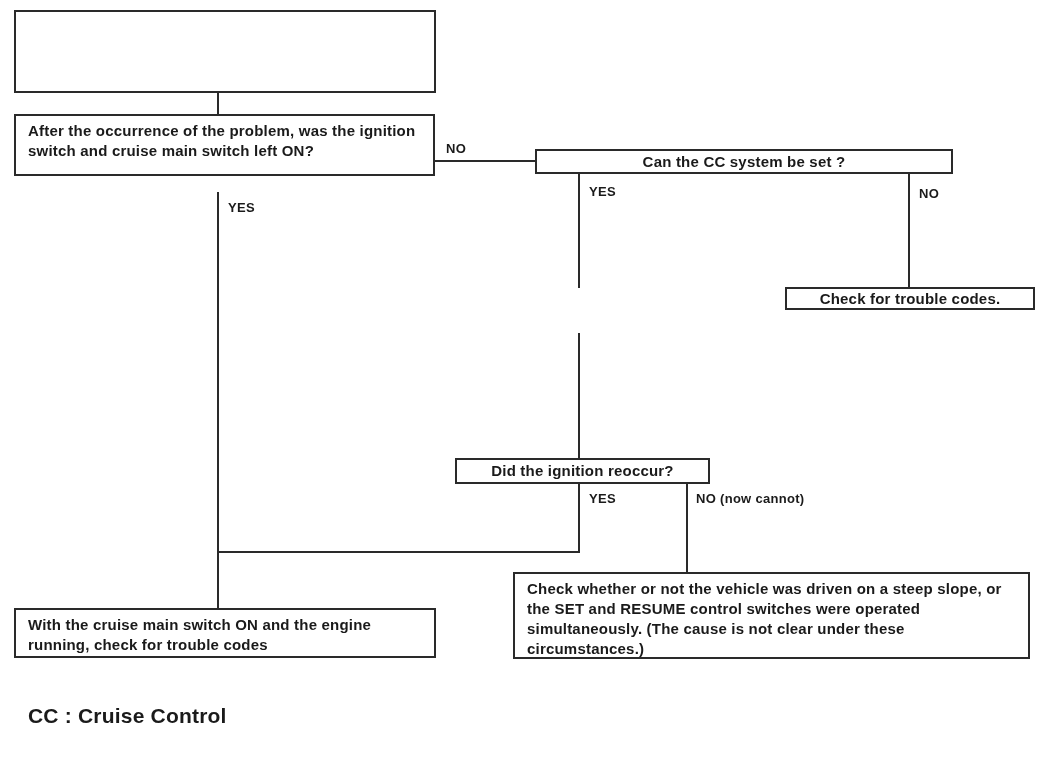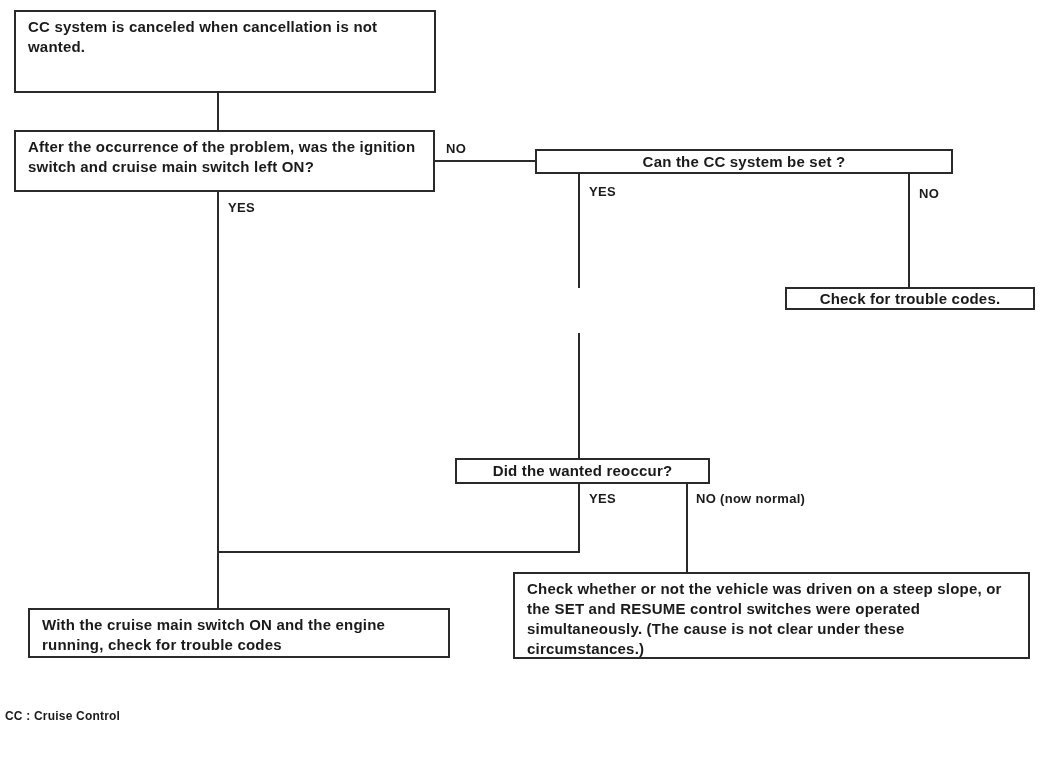--- a/index.html
+++ b/index.html
@@ -34,41 +34,40 @@
     position: absolute;
     font-size: 13px;
     font-weight: bold;
     line-height: 20px;
     white-space: nowrap;
     letter-spacing: 0.3px;
     text-align: right;
   }
   .legend {
     position: absolute;
-    left: 5px;
-    font-size: 12px;
+    left: 28px;
+    font-size: 21px;
     font-weight: bold;
     line-height: 20px;
     letter-spacing: 0.2px;
     white-space: nowrap;
   }
   .tline { display: block; }
 </style>
 </head>
 <body>
 
 <div class="canvas">
 
   <div class="box pad" style="left:14px; top:10px; width:422px; height:83px; padding-right:40px;">
-    <span class="tline">CC system is canceled when cancellation is not wanted.</span>
   </div>
 
   <div class="vline" style="left:217px; top:93px; height:37px;"></div>
 
-  <div class="box pad" style="left:14px; top:130px; width:421px; height:62px;">
+  <div class="box pad" style="left:14px; top:114px; width:421px; height:62px;">
     <span>After the occurrence of the problem, was the ignition switch and cruise main switch left ON?</span>
   </div>
 
   <div class="lbl" style="left:446px; top:139px;">NO</div>
   <div class="hline" style="left:435px; top:160px; width:100px;"></div>
 
   <div class="box center" style="left:535px; top:149px; width:418px; height:25px;">
     <span>Can the CC system be set ?</span>
   </div>
 
@@ -79,34 +78,34 @@
   <div class="vline" style="left:908px; top:174px; height:113px;"></div>
 
 
   <div class="box center" style="left:785px; top:287px; width:250px; height:23px;justify-content:center;">
     <span>Check for trouble codes.</span>
   </div>
 
   <div class="vline" style="left:578px; top:333px; height:125px;"></div>
 
   <div class="box center" style="left:455px; top:458px; width:255px; height:26px;">
-    <span>Did the wanted reoccur?</span>
+    <span>Did the ignition reoccur?</span>
   </div>
 
   <div class="lbl" style="left:589px; top:489px;">YES</div>
   <div class="vline" style="left:578px; top:484px; height:69px;"></div>
   <div class="hline" style="left:217px; top:551px; width:363px;"></div>
 
-  <div class="lbl" style="left:696px; top:489px;">NO (now normal)</div>
+  <div class="lbl" style="left:696px; top:489px;">NO (now cannot)</div>
   <div class="vline" style="left:686px; top:484px; height:124px;"></div>
 
   <div class="lbl" style="left:228px; top:198px;">YES</div>
   <div class="vline" style="left:217px; top:192px; height:416px;"></div>
 
-  <div class="box pad" style="left:14px; top:608px; width:422px; height:50px; padding-right:56px;margin-left:14px;">
+  <div class="box pad" style="left:14px; top:608px; width:422px; height:50px; padding-right:56px;">
     <span>With the cruise main switch ON and the engine running, check for trouble codes</span>
   </div>
 
   <div class="box pad" style="left:513px; top:572px; width:517px; height:87px;">
     <span>Check whether or not the vehicle was driven on a steep slope, or the SET and RESUME control switches were operated simultaneously. (The cause is not clear under these circumstances.)</span>
   </div>
 
   <div class="legend" style="top:706px;">CC : Cruise Control</div>
 
 </div>

